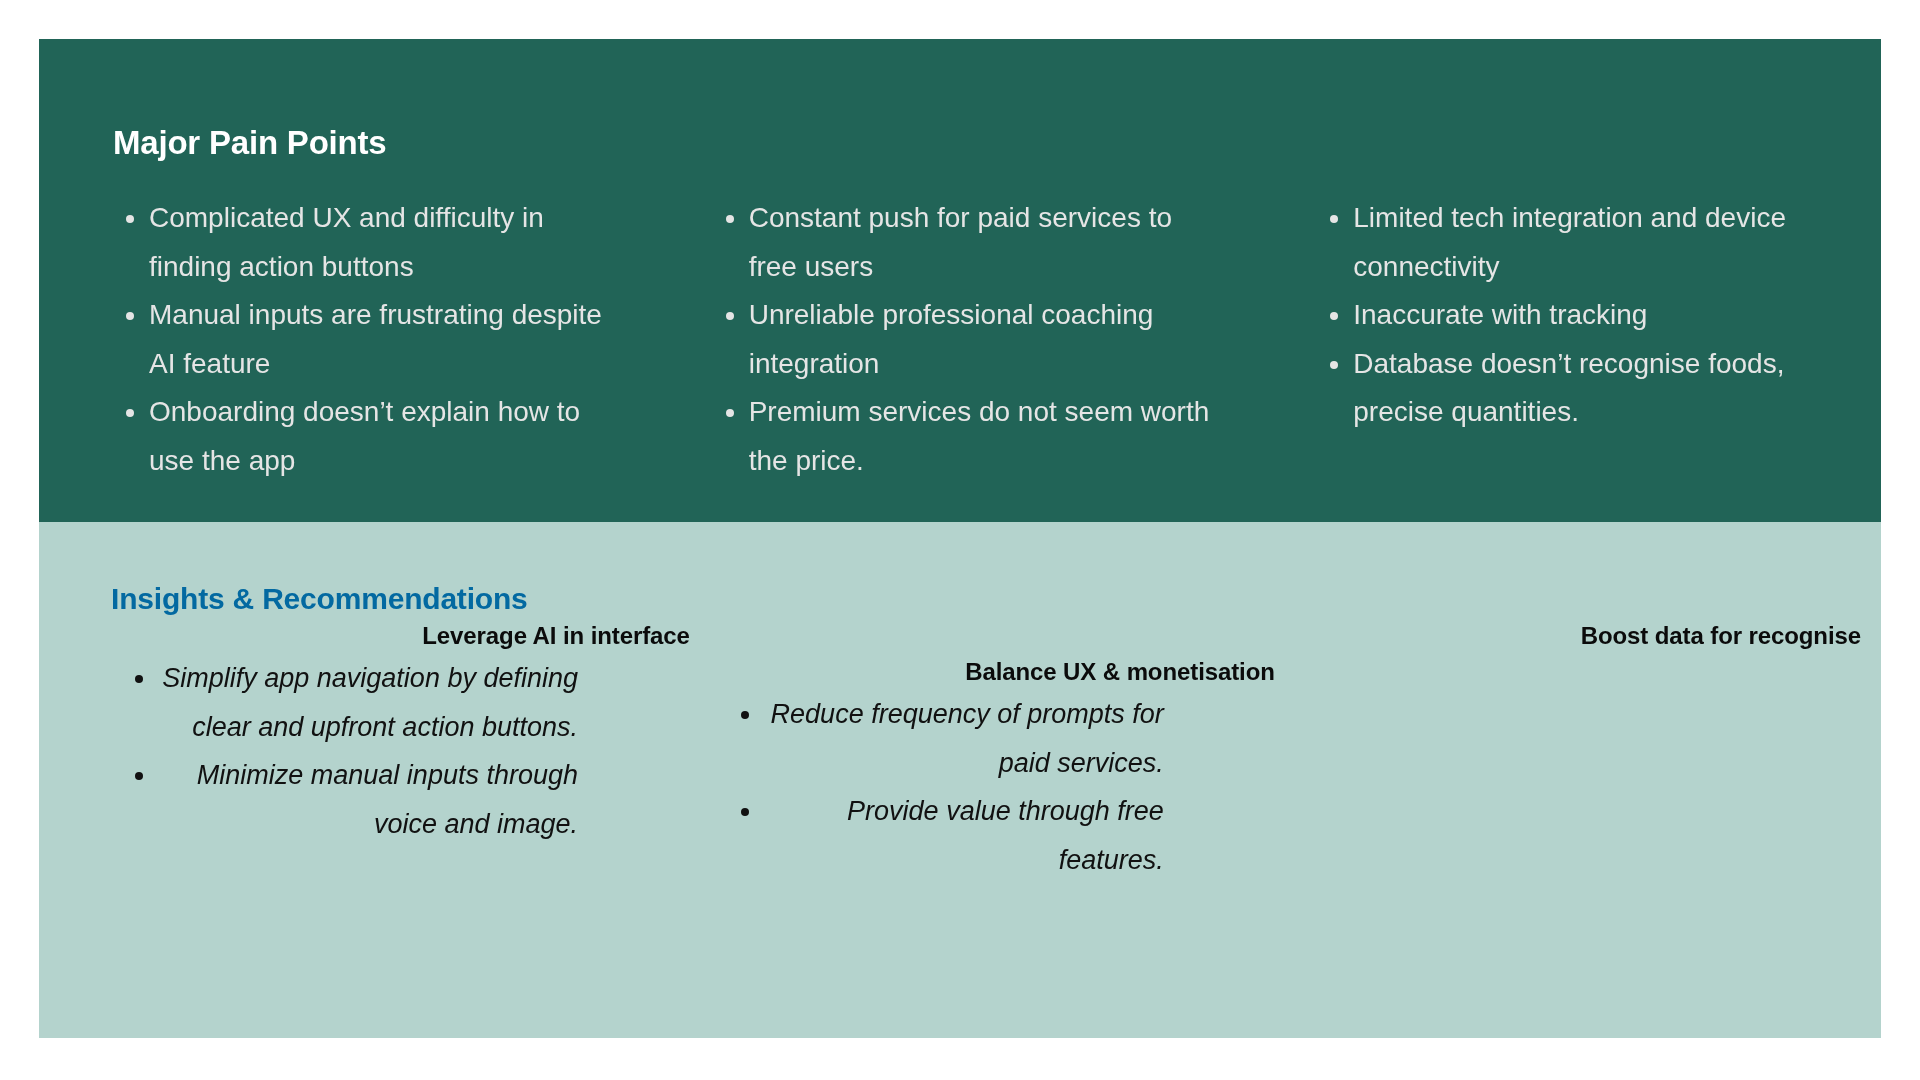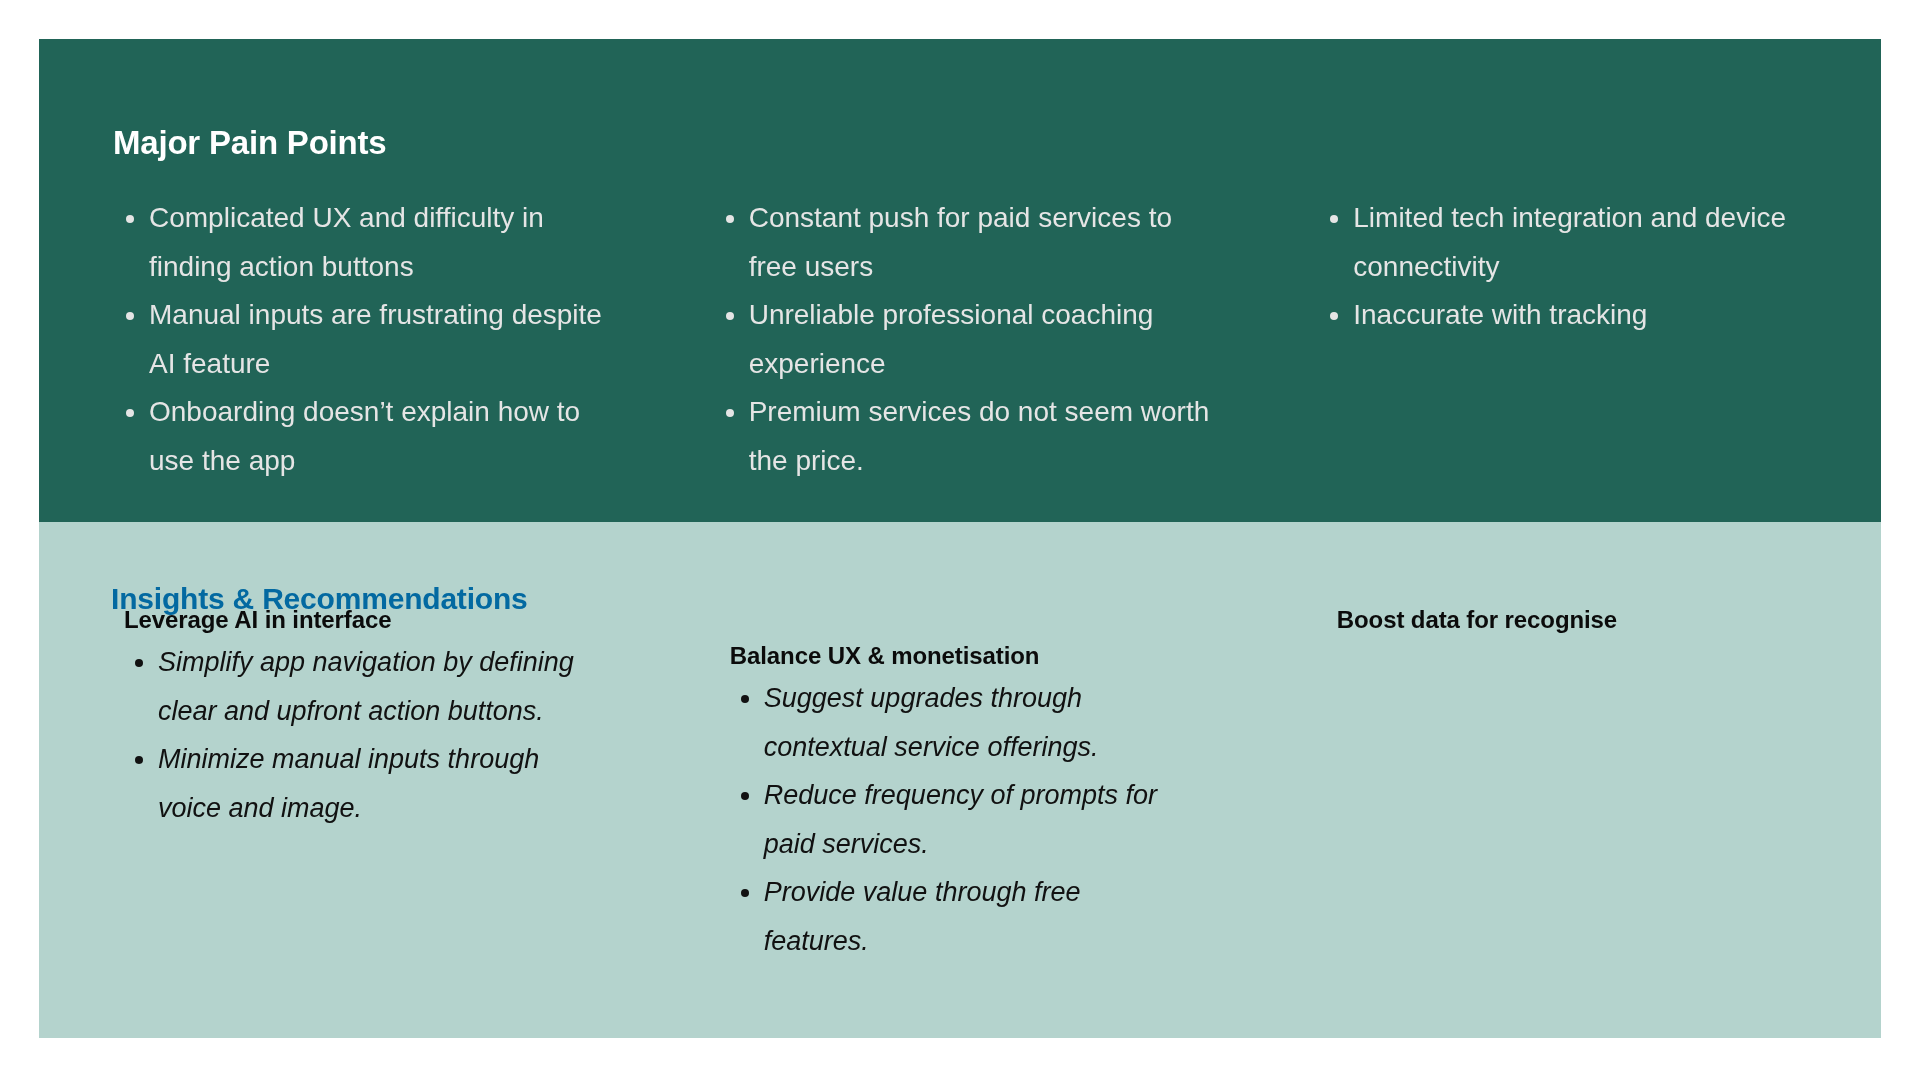--- a/index.html
+++ b/index.html
@@ -104,23 +104,24 @@
     top: 35px;
     font-size: 30px;
     font-weight: bold;
     color: #0369a1;
     letter-spacing: -0.2px;
     white-space: nowrap;
   }
   .panel-insights .cols {
     position: absolute;
     left: 67px;
-    top: 84px;
+    top: 100px;
     right: 20px;
     display: flex;
+    text-align: right;
   }
   .panel-insights .col {
     width: 618px;
     box-sizing: border-box;
   }
   .panel-insights .col:nth-child(2) { padding-left: 22px; margin-top: 36px; }
   .panel-insights .col:nth-child(3) { padding-left: 44px; }
 
   .col-heading {
     font-size: 24px;
@@ -167,35 +168,38 @@
             </li>
         </ul>
       </div>
 
       <div class="col">
         <ul class="bullets">
           <li>
               <span class="col-text">Constant push for paid services to free users</span>
             </li>
           <li>
-              <span class="col-text">Unreliable professional coaching experience</span>
+              <span class="col-text">Unreliable professional coaching integration</span>
             </li>
           <li>
               <span class="col-text">Premium services do not seem worth the price.</span>
             </li>
         </ul>
       </div>
 
       <div class="col">
         <ul class="bullets">
           <li>
               <span class="col-text">Limited tech integration and device connectivity</span>
             </li>
           <li>
               <span class="col-text">Inaccurate with tracking</span>
+            </li>
+          <li>
+              <span class="col-text">Database doesn’t recognise foods, precise quantities.</span>
             </li>
         </ul>
       </div>
 
     </div>
   </section>
 
   <section class="panel panel-insights">
     <h2 class="section-title">Insights &amp; Recommendations</h2>
 
@@ -210,23 +214,20 @@
           <li>
               <span class="col-text">Minimize manual inputs through voice and image.</span>
             </li>
         </ul>
       </div>
 
       <div class="col">
         <h3 class="col-heading">Balance UX &amp; monetisation</h3>
         <ul class="bullets">
           <li>
-              <span class="col-text">Suggest upgrades through contextual service offerings.</span>
-            </li>
-          <li>
               <span class="col-text">Reduce frequency of prompts for paid services.</span>
             </li>
           <li>
               <span class="col-text">Provide value through free features.</span>
             </li>
         </ul>
       </div>
 
       <div class="col">
         <h3 class="col-heading">Boost data for recognise</h3>

